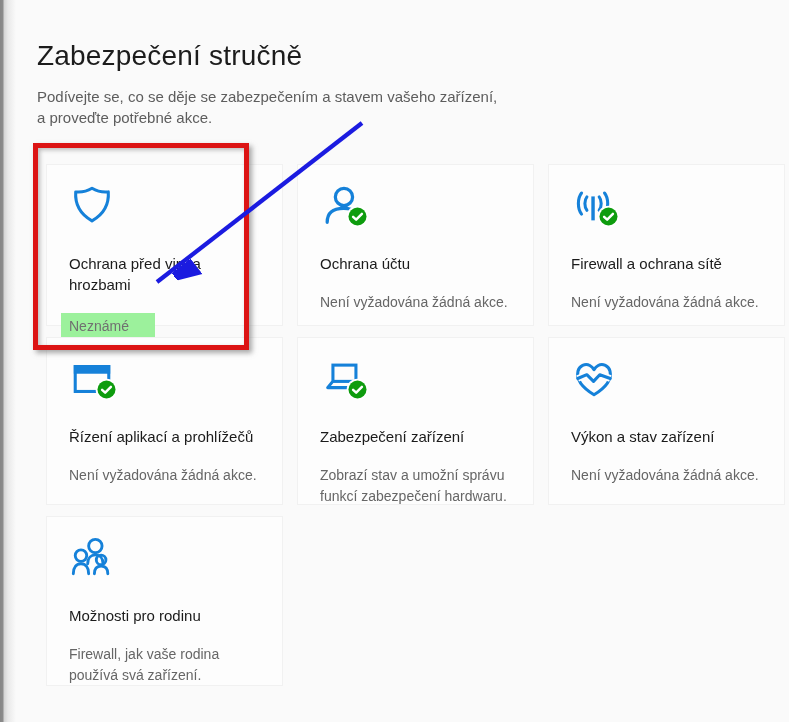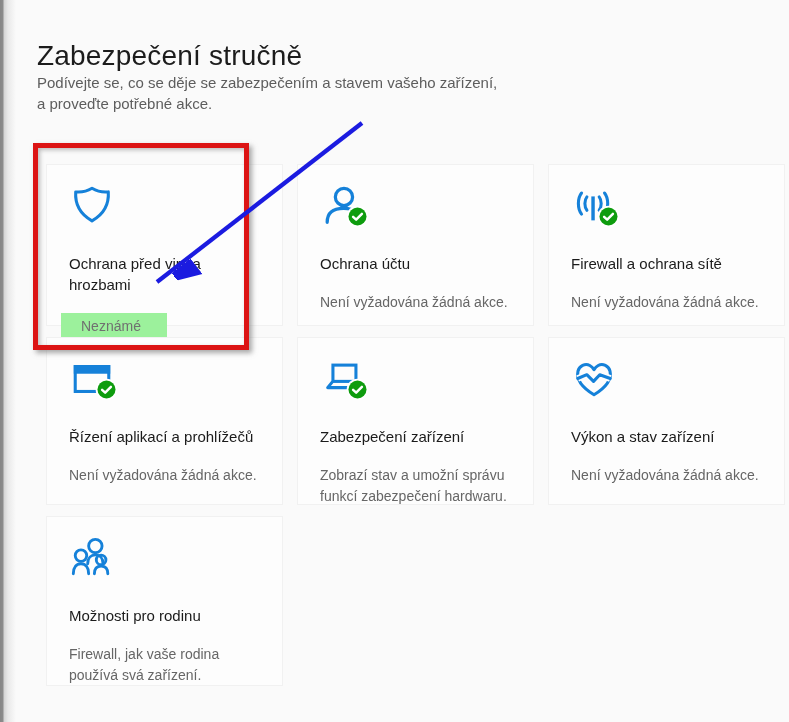--- a/index.html
+++ b/index.html
@@ -11,21 +11,21 @@
   }
   .window-edge{
     position:absolute;left:0;top:0;width:16px;height:722px;z-index:5;
     background:linear-gradient(to right,#868686 0px,#8c8c8c 3px,#d4d4d4 4px,#e9e9e9 8px,rgba(250,250,250,0) 16px);
   }
   .header{position:absolute;left:37px;top:40px;width:700px;}
   .page-title{
     font-size:28px;font-weight:400;color:#1c1c1c;letter-spacing:.2px;
   }
   .page-subtitle{
-    font-size:15px;line-height:21px;color:#5d5d5d;
+    margin-top:14px;font-size:15px;line-height:21px;color:#5d5d5d;
   }
   .grid{
     position:absolute;left:46px;top:164px;
     display:grid;
     grid-template-columns:237px 237px 237px;
     grid-template-rows:162px 168px 170px;
     column-gap:14px;row-gap:11px;
   }
   .tile{
     background:#fdfdfd;border:1px solid #f1f1f1;box-sizing:border-box;
@@ -42,21 +42,21 @@
   .tile-title{
     margin-top:12px;font-size:15px;line-height:21px;color:#1b1b1b;max-width:195px;
   }
   .tile-status{
     margin-top:18px;font-size:14px;line-height:21px;color:#666666;max-width:195px;
   }
   .hl-green{
     display:inline-block;
     background:var(--highlight_green,#9cf19c);
     color:#707070;
-    padding:3px 26px 5px 20px;
+    padding:3px 26px 5px 8px;
     margin-left:-8px;
   }
   .anno-rect{
     position:absolute;left:33px;top:143px;width:206px;height:197px;
     border:5px solid var(--annotation_red,#dc1414);
     box-shadow:3px 3px 5px rgba(110,110,110,.6), inset 2px 2px 4px rgba(110,110,110,.45);
     z-index:10;pointer-events:none;
   }
   .anno-arrow{position:absolute;left:0;top:0;z-index:11;pointer-events:none;}
   .arrow-stroke{stroke:var(--annotation_arrow_blue,#1b1be0);}

